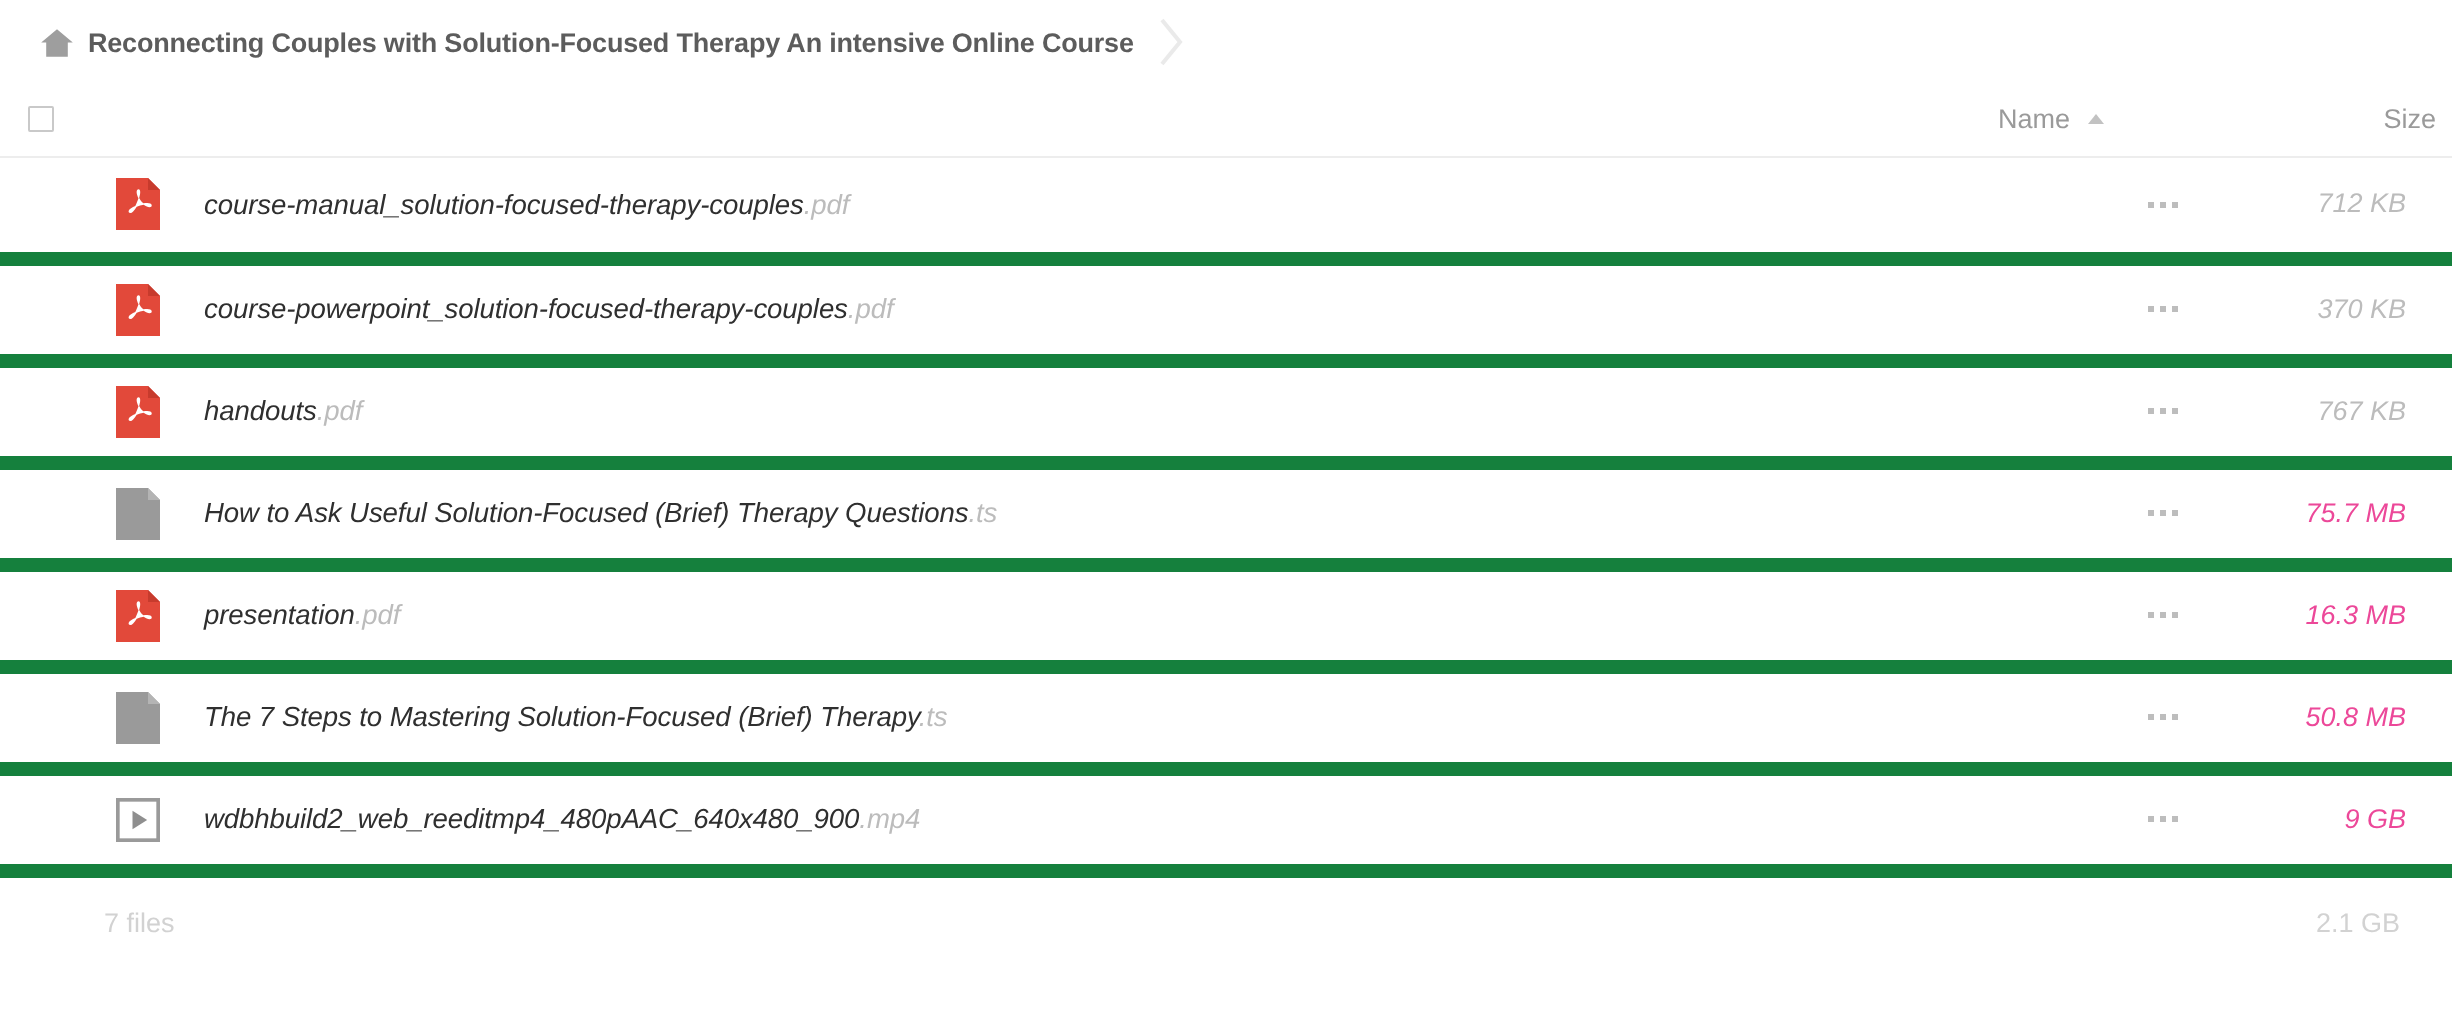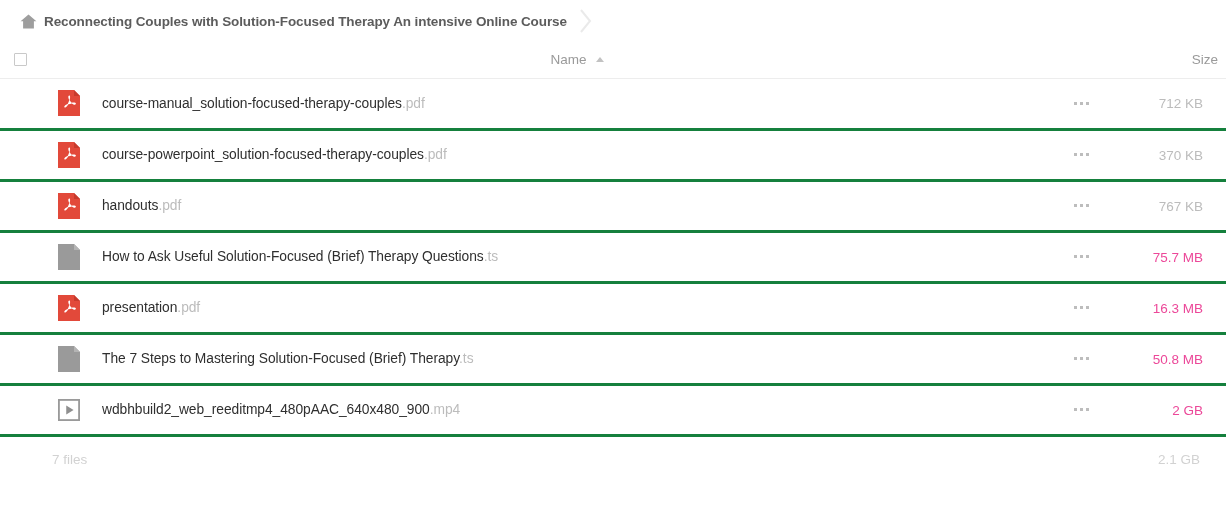--- a/index.html
+++ b/index.html
@@ -47,21 +47,22 @@
   }
 
   
   .table {
     width: 100%;
     border-collapse: collapse;
     table-layout: fixed;
   }
   .row {
     height: 51px;
-    border-bottom: 3px solid #15803d;
+    border-bottom: 7px solid #15803d;
+    font-style: italic;
   }
   .head-row {
     height: 36px;
     border-bottom: 1px solid #ededed;
   }
 
   .c-check  { width: 44px;  padding-left: 14px; }
   .c-icon   { width: 36px; }
   .c-name   { text-align: left; }
   .c-menu   { width: 58px; }
@@ -76,21 +77,21 @@
     border-radius: 1px;
     background: #fff;
     display: block;
     box-sizing: border-box;
   }
 
   .th-name {
     font-size: 13.5px;
     color: #9a9a9a;
     font-weight: normal;
-    text-align: center;
+    text-align: right;
     padding-left: 8px;
     white-space: nowrap;
   }
   .sort-caret {
     display: inline-block;
     width: 0; height: 0;
     margin-left: 9px;
     vertical-align: 2px;
     border-left: 4.5px solid transparent;
     border-right: 4.5px solid transparent;
@@ -313,21 +314,21 @@
         <td class="c-name">
           <div class="fname"><span>wdbhbuild2_web_reeditmp4_480pAAC_640x480_900</span><span class="fext">.mp4</span></div>
         </td>
         <td class="c-menu">
           <div class="dots">
             <i></i>
             <i></i>
             <i></i>
           </div>
         </td>
-        <td class="c-size"><span class="fsize dark">2 GB</span></td>
+        <td class="c-size"><span class="fsize dark">9 GB</span></td>
       </tr>
     </tbody>
 </table>
 
 <div class="footer">
   <span>7 files</span>
   <span>2.1 GB</span>
 </div>
 
 </body></html>

